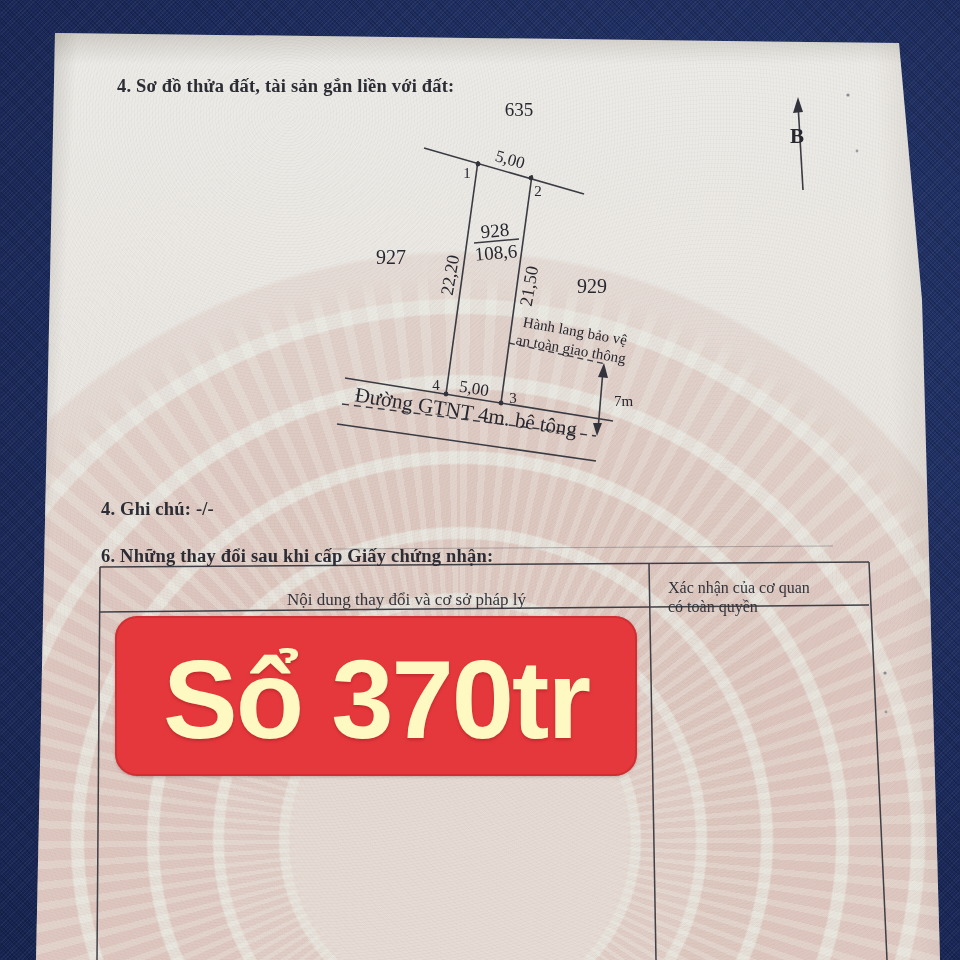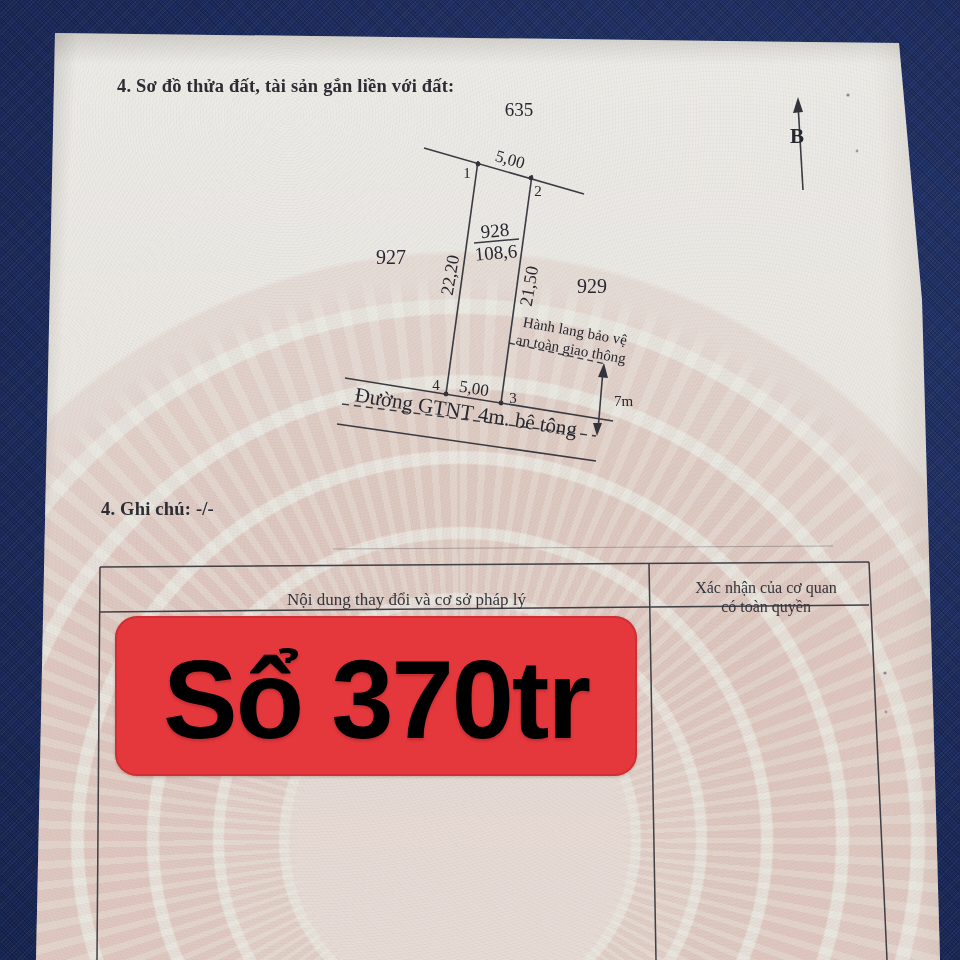--- a/index.html
+++ b/index.html
@@ -130,24 +130,25 @@
       <text x="575" y="336" font-size="15" transform="rotate(10 575 331)">Hành lang bảo vệ</text>
       <text x="571" y="354" font-size="15" transform="rotate(10 571 349)">an toàn giao thông</text>
       <text x="614" y="406" font-size="15" text-anchor="start">7m</text>
       <text x="474" y="394" font-size="17" transform="rotate(9 474 389)">5,00</text>
       <text x="466" y="419" font-size="21" transform="rotate(9 466 412)">Đường GTNT 4m. bê tông</text>
     </g>
   </svg>
 
   <div class="txt title" style="left:117px;top:65px;">4. Sơ đồ thửa đất, tài sản gắn liền với đất:</div>
   <div class="txt title" style="left:101px;top:488px;">4. Ghi chú: -/-</div>
+  <div class="txt title" style="left:101px;top:535px;">6. Những thay đổi sau khi cấp Giấy chứng nhận:</div>
 
   <div class="txt th" style="left:236px;top:579px;width:290px;text-align:right;font-size:17px;">Nội dung thay đổi và cơ sở pháp lý</div>
-  <div class="txt th" style="left:668px;top:568px;width:196px;text-align:center;font-size:16px;line-height:18.5px;">
+  <div class="txt th" style="left:668px;top:568px;width:196px;font-size:16px;line-height:18.5px;">
     <div>Xác nhận của cơ quan</div>
     <div>có toàn quyền</div>
   </div>
 
   <div class="badge" style="background:#e5383d;">
-    <span class="badge-text" style="color:#000000;">Sổ 370tr</span>
+    <span class="badge-text" style="color:#fef9c3;">Sổ 370tr</span>
   </div>
 
 </div>
 
 </body></html>

